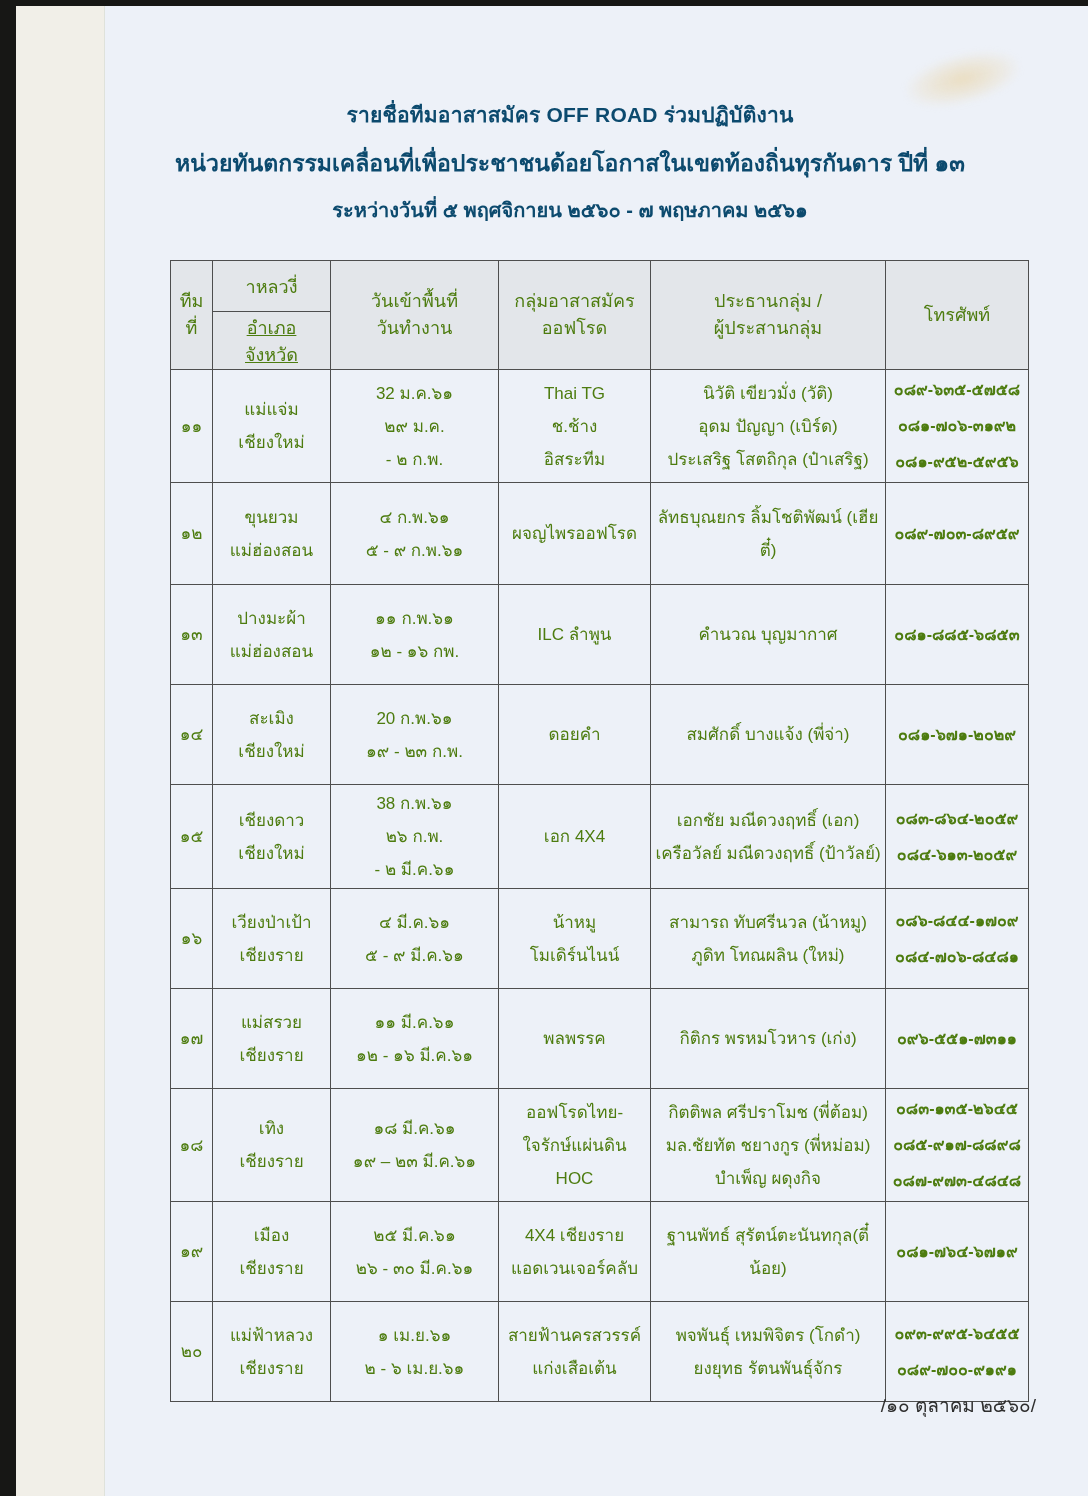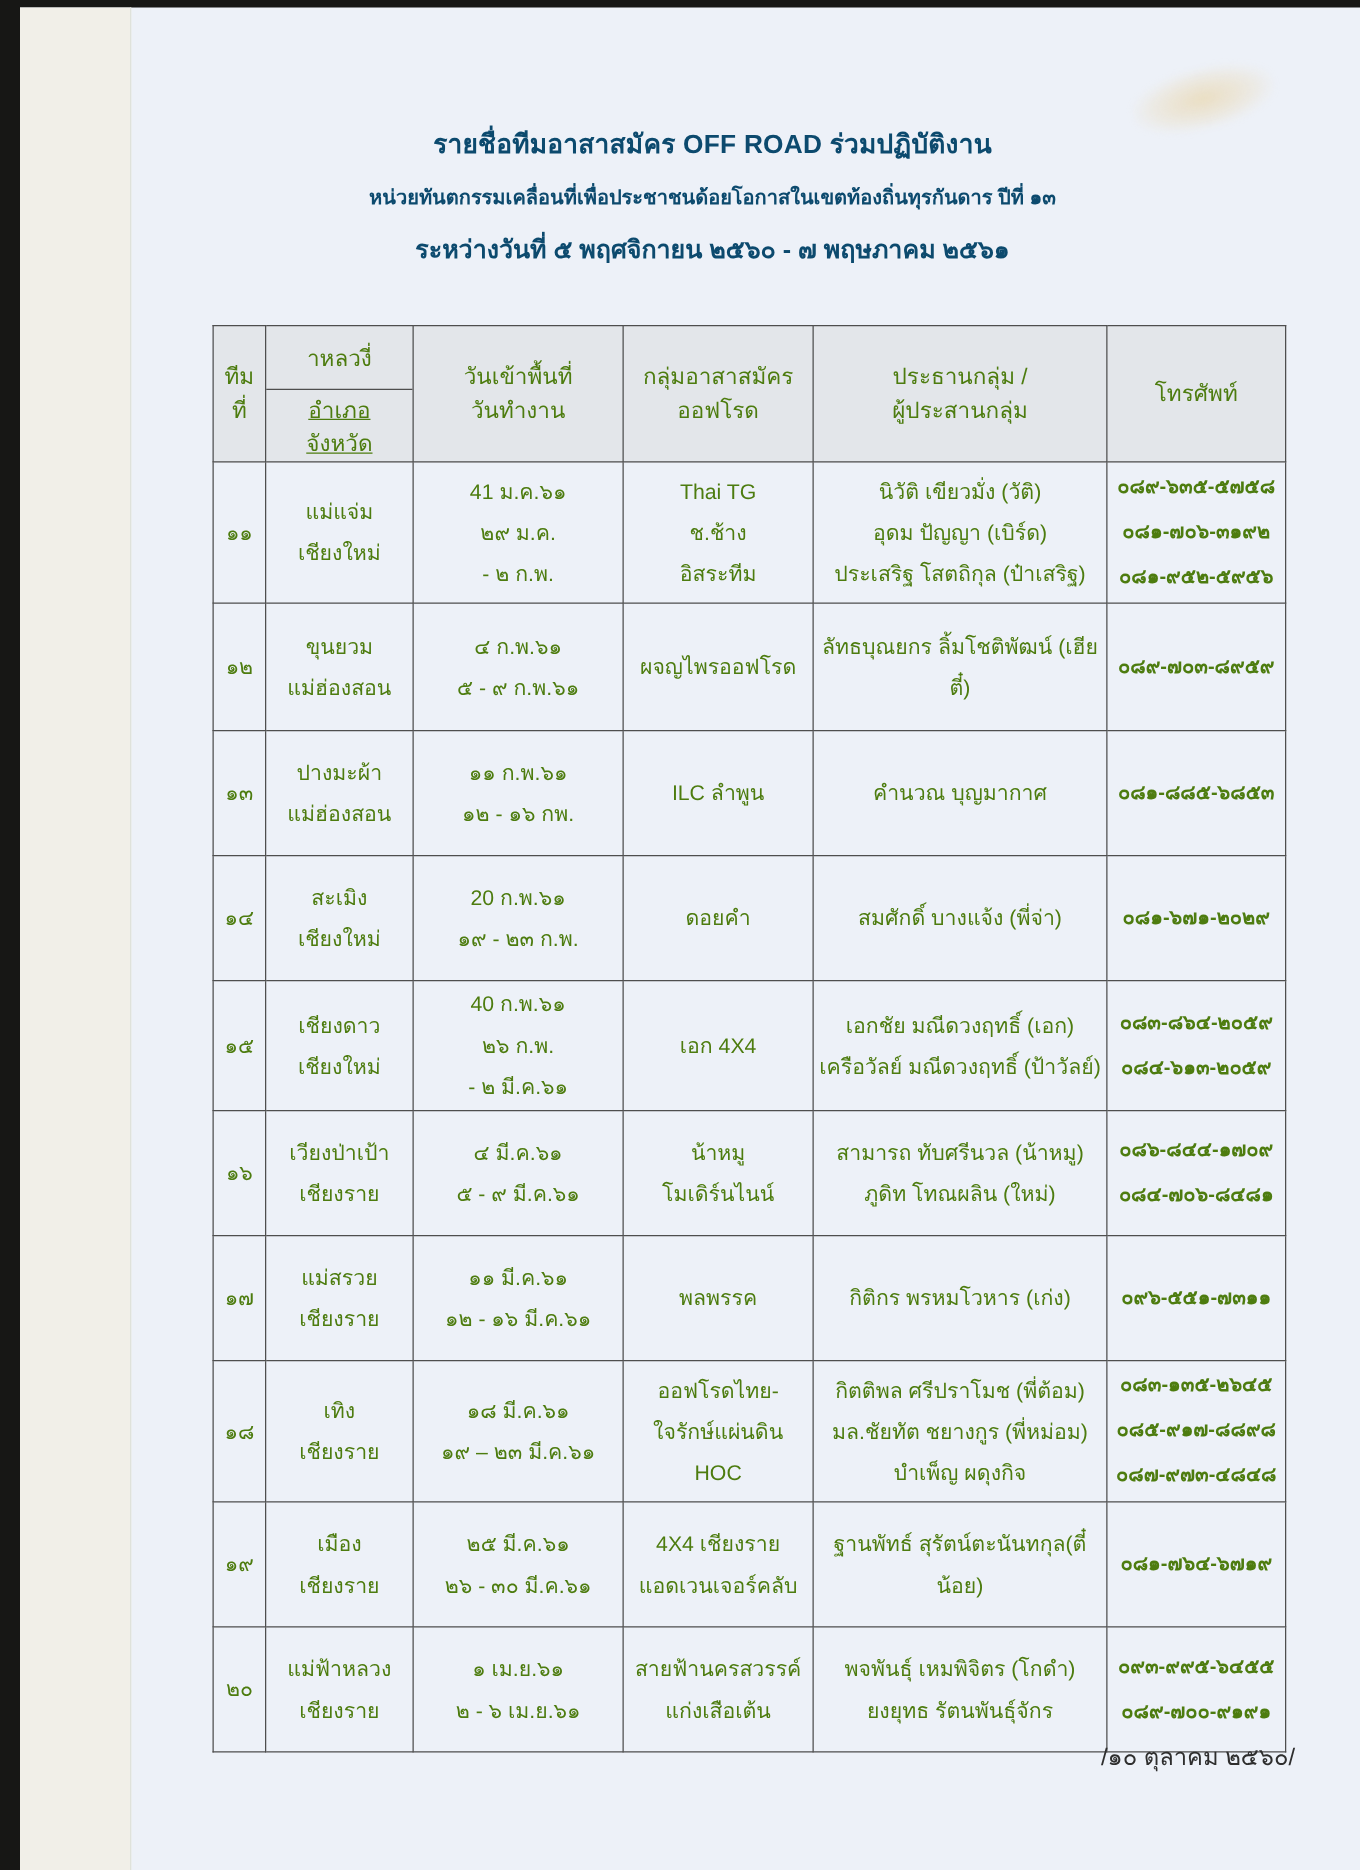--- a/index.html
+++ b/index.html
@@ -14,21 +14,21 @@
   .edge-left{position:absolute;left:0;top:0;width:16px;height:1496px;background:#171715;}
   .edge-offwhite{position:absolute;left:16px;top:6px;width:88px;height:1490px;background:#f1efe8;border-right:1px solid #dfe2db;}
   .smudge{
     position:absolute;left:905px;top:55px;width:115px;height:48px;
     background:radial-gradient(ellipse at center, rgba(232,206,150,.55) 0%, rgba(232,206,150,.25) 45%, rgba(232,206,150,0) 75%);
     filter:blur(3px);transform:rotate(-14deg);
   }
 
   .titles{position:absolute;left:110px;top:98px;width:920px;text-align:center;color:#0c4a6e;}
   .title-l1{font-size:21px;font-weight:bold;letter-spacing:.2px;}
-  .title-l2{font-size:16px;font-weight:bold;margin-top:14px;}
+  .title-l2{font-size:23px;font-weight:bold;margin-top:14px;}
   .title-l3{font-size:20px;font-weight:bold;margin-top:13px;}
 
   .tbl-wrap{position:absolute;left:170px;top:232px;width:858px;}
   table{border-collapse:collapse;table-layout:fixed;width:858px;color:#4d7c0f;margin-top:28px;}
   col.c1{width:42px;}col.c2{width:118px;}col.c3{width:168px;}
   col.c4{width:152px;}col.c5{width:235px;}col.c6{width:143px;}
   th,td{border:1.5px solid #4e4e4e;padding:2px 4px;vertical-align:middle;text-align:center;font-weight:normal;}
   thead th{height:108px;background:#e3e6ea;font-size:18px;padding:0;}
   thead .hline{line-height:27px;}
   .hdr-loc-top{height:50px;display:flex;align-items:center;justify-content:center;border-bottom:1.5px solid #4e4e4e;}
@@ -102,21 +102,21 @@
     <tbody>
         <tr>
           <td class="c-team">
             <div class="line">๑๑</div>
           </td>
           <td class="c-loc">
             <div class="line">แม่แจ่ม</div>
             <div class="line">เชียงใหม่</div>
           </td>
           <td class="c-dates">
-            <div class="line">41 ม.ค.๖๑</div>
+            <div class="line">32 ม.ค.๖๑</div>
             <div class="line">๒๙ ม.ค.</div>
             <div class="line">- ๒ ก.พ.</div>
           </td>
           <td class="c-group">
             <div class="line">Thai TG</div>
             <div class="line">ช.ช้าง</div>
             <div class="line">อิสระทีม</div>
           </td>
           <td class="c-lead">
             <div class="line">นิวัติ  เขียวมั่ง (วัติ)</div>
@@ -197,21 +197,21 @@
         </tr>
         <tr>
           <td class="c-team">
             <div class="line">๑๕</div>
           </td>
           <td class="c-loc">
             <div class="line">เชียงดาว</div>
             <div class="line">เชียงใหม่</div>
           </td>
           <td class="c-dates">
-            <div class="line">40 ก.พ.๖๑</div>
+            <div class="line">38 ก.พ.๖๑</div>
             <div class="line">๒๖ ก.พ.</div>
             <div class="line">- ๒ มี.ค.๖๑</div>
           </td>
           <td class="c-group">
             <div class="line">เอก 4X4</div>
           </td>
           <td class="c-lead">
             <div class="line">เอกชัย  มณีดวงฤทธิ์ (เอก)</div>
             <div class="line">เครือวัลย์  มณีดวงฤทธิ์ (ป้าวัลย์)</div>
           </td>

